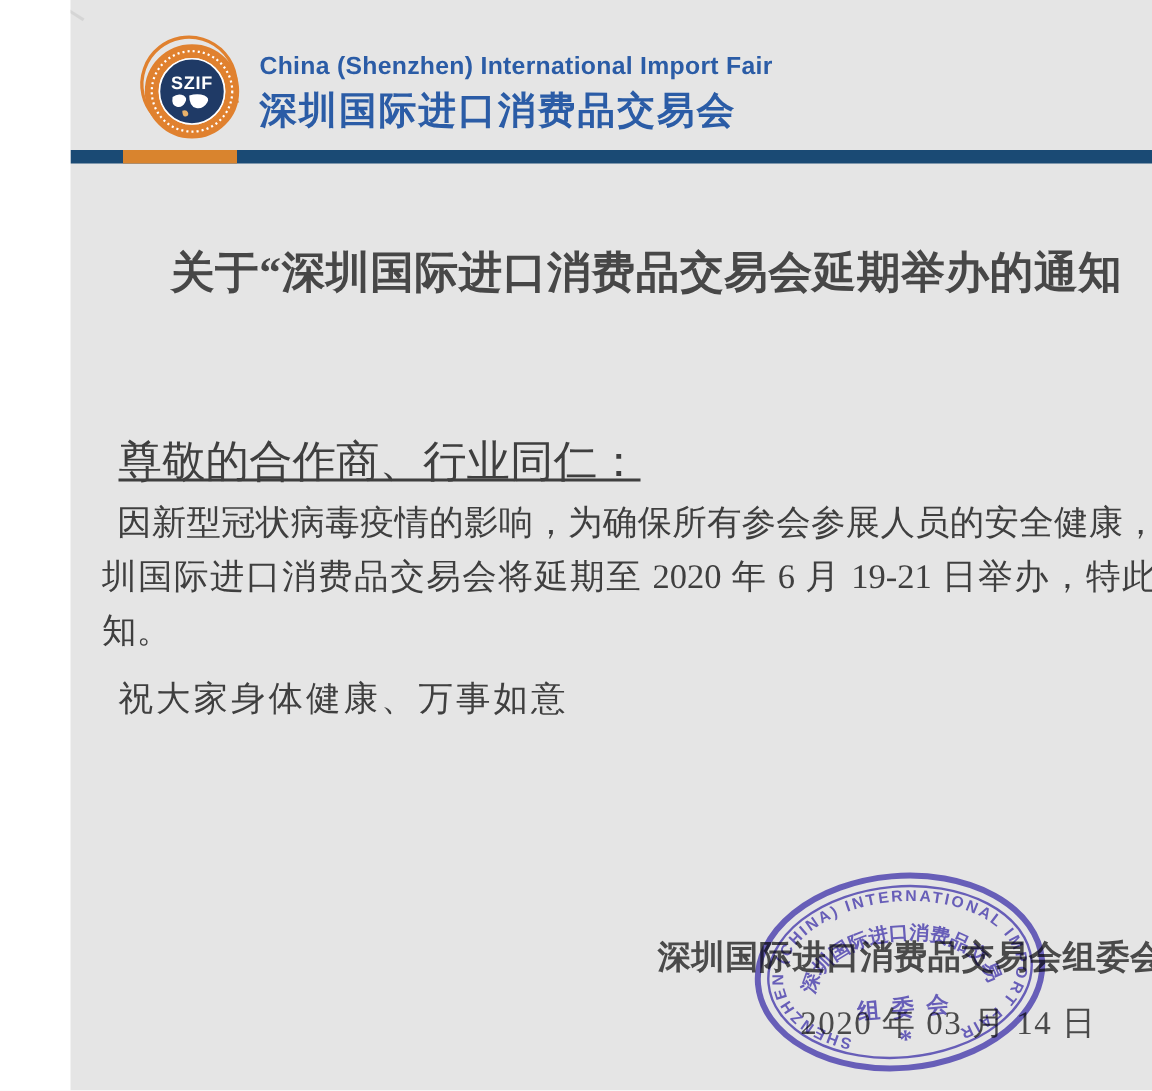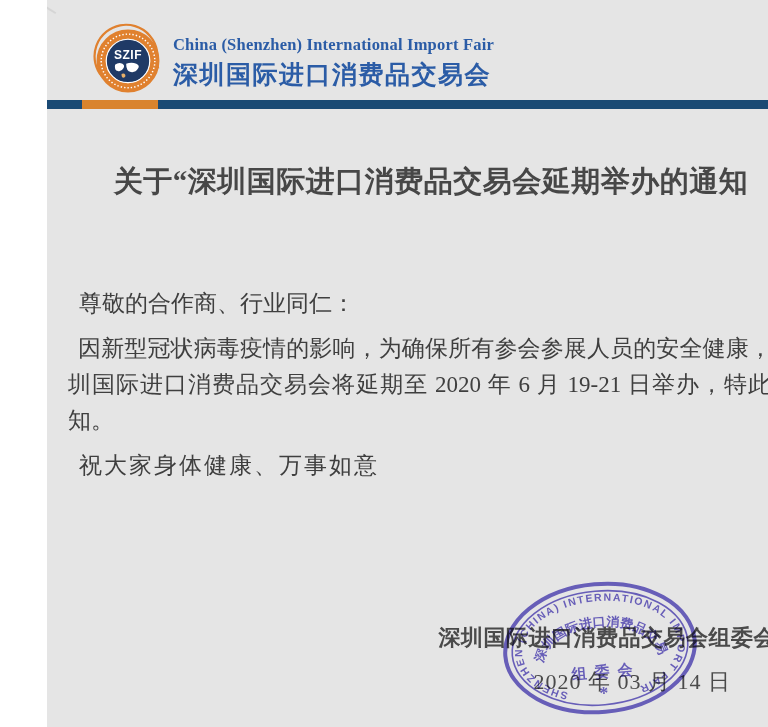--- a/index.html
+++ b/index.html
@@ -27,21 +27,21 @@
     border-bottom:2px solid #c9c9c9;transform:rotate(32deg);opacity:.55;
   }
   .page-edge{
     position:absolute;right:0;top:0;width:3px;height:727px;
     background:#c7c7c7;opacity:.8;
   }
   
   .fair-logo{position:absolute;left:44px;top:23px;width:74px;height:74px;}
   .header-text{position:absolute;left:126px;top:35px;}
   .header-title-en{
-    font-family:Liberation Serif, serif;
+    font-family:Liberation Sans, sans-serif;
     font-size:16.5px;font-weight:700;color:var(--header-blue);
     letter-spacing:.2px;white-space:nowrap;
   }
   .header-title-zh{
     font-family:"Liberation Sans", sans-serif;
     font-size:25px;font-weight:800;color:var(--header-blue);
     letter-spacing:1.5px;margin-top:3px;white-space:nowrap;
   }
   .divider{
     position:absolute;left:0;top:100px;width:763px;height:9px;
@@ -53,21 +53,21 @@
   }
   
   .notice-title{
     position:absolute;left:0;top:162px;width:768px;margin:0;
     text-align:center;
     font-size:29px;font-weight:700;color:#474747;
     letter-spacing:.5px;white-space:nowrap;
   }
   .salutation{
     position:absolute;left:21px;top:288px;margin:0;padding-left:11px;
-    font-size:23px;color:var(--text-dark);
+    font-size:29px;color:var(--text-dark);text-decoration:underline;
   }
   .body-paragraph{
     position:absolute;left:21px;top:331px;width:727px;margin:0;
     font-size:23px;line-height:36px;color:var(--text-dark);
     text-indent:10px;text-align:justify;
   }
   .closing-line{
     position:absolute;left:21px;top:450px;margin:0;padding-left:11px;
     font-size:23px;color:var(--text-dark);letter-spacing:2px;text-align:right;
   }

